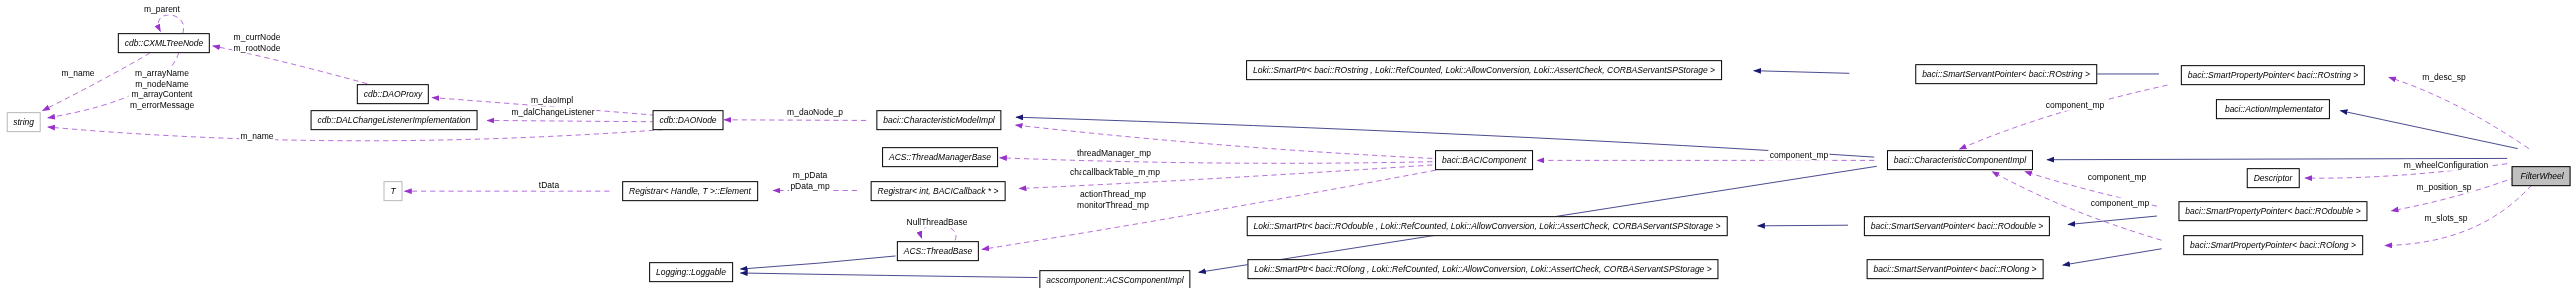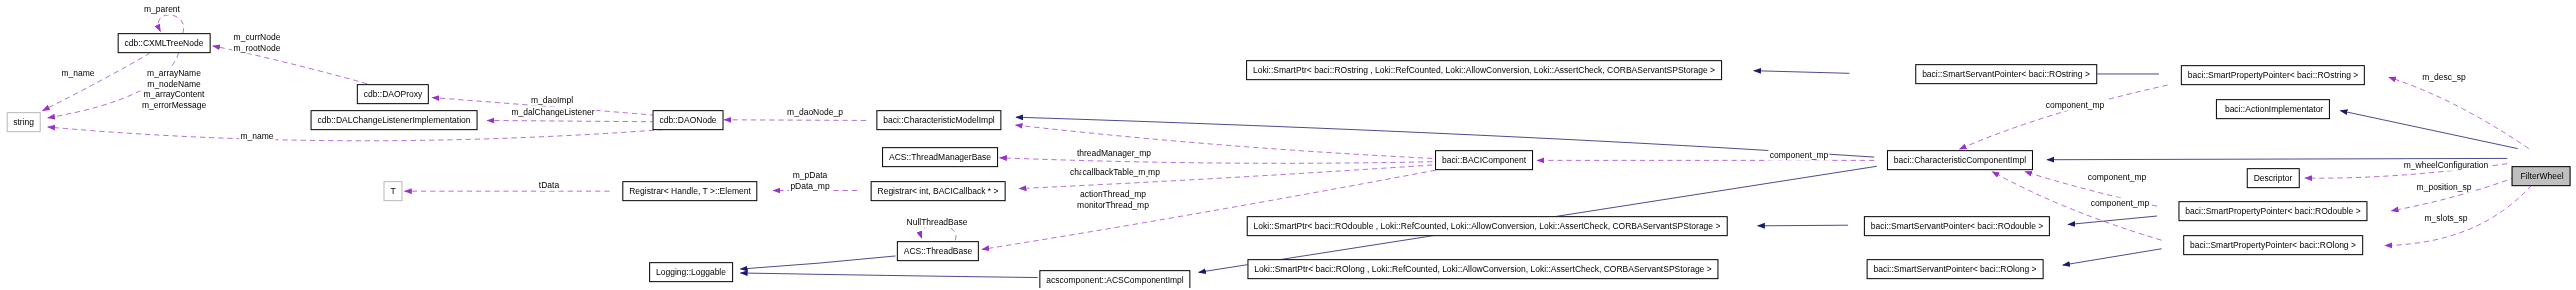--- a/index.html
+++ b/index.html
@@ -3,21 +3,21 @@
 <meta charset="utf-8">
 <style>
   html,body{margin:0;padding:0;background:#ffffff;}
   #canvas{position:relative;width:2576px;height:288px;background:#ffffff;overflow:hidden;
           font-family:"Liberation Sans", sans-serif;}
   #edges{position:absolute;left:0;top:0;width:2576px;height:290px;}
   .edge-dashed{fill:none;stroke:#9932cc;stroke-width:1.1;stroke-dasharray:8 6;}
   .edge-solid{fill:none;stroke:#191970;stroke-width:1.2;}
   .node{position:absolute;transform:translate(-50%,-50%);background:#ffffff;
         border:0.7px solid #000000;color:#000000;font-size:8.5px;line-height:1;
-        padding:4.6px 5.9px;white-space:nowrap;z-index:3;cursor:pointer;}
+        padding:4.6px 5.9px;white-space:nowrap;z-index:3;cursor:pointer;font-style:italic;}
   .node.external{border-color:#b8b8b8;cursor:default;}
   .node.focus{background:#bfbfbf;}
   .elabel{position:absolute;transform:translate(-50%,-50%);background:#ffffff;
           color:#000000;font-size:8.5px;line-height:1.25;white-space:pre;
           text-align:center;z-index:2;padding:0 1.3px;}
 </style>
 </head>
 <body>
 
 <div id="canvas">
@@ -62,21 +62,21 @@
       <path d="M 2866 254 L 1830 416" class="edge-solid" marker-end="url(#arrow-solid)"></path>
       <path d="M 1367 391 Q 1250 403 1130 411" class="edge-solid" marker-end="url(#arrow-solid)"></path>
       <path d="M 1584 424 Q 1350 421 1130 417" class="edge-solid" marker-end="url(#arrow-solid)"></path>
       <path d="M 3829 242 L 3126 244" class="edge-solid" marker-end="url(#arrow-solid)"></path>
       <path d="M 3845 227 Q 3700 196 3574 169" class="edge-solid" marker-end="url(#arrow-solid)"></path>
     </svg>
 <div class="elabel" style="left: 162px; top: 9.2px;">m_parent</div>
     <div class="elabel" style="left: 257px; top: 43px;">m_currNode
 m_rootNode</div>
     <div class="elabel" style="left: 78px; top: 73px;">m_name</div>
-    <div class="elabel" style="left: 174px; top: 89px;">m_arrayName
+    <div class="elabel" style="left: 162px; top: 89px;">m_arrayName
 m_nodeName
 m_arrayContent
 m_errorMessage</div>
     <div class="elabel" style="left: 257px; top: 136px;">m_name</div>
     <div class="elabel" style="left: 552px; top: 100px;">m_daoImpl</div>
     <div class="elabel" style="left: 553px; top: 112px;">m_dalChangeListener</div>
     <div class="elabel" style="left: 815px; top: 112px;">m_daoNode_p</div>
     <div class="elabel" style="left: 1115px; top: 128px; margin-top: 44px;">characteristicModel_mp</div>
     <div class="elabel" style="left: 1114px; top: 153px;">threadManager_mp</div>
     <div class="elabel" style="left: 1114px; top: 172px;">callbackTable_m</div>

